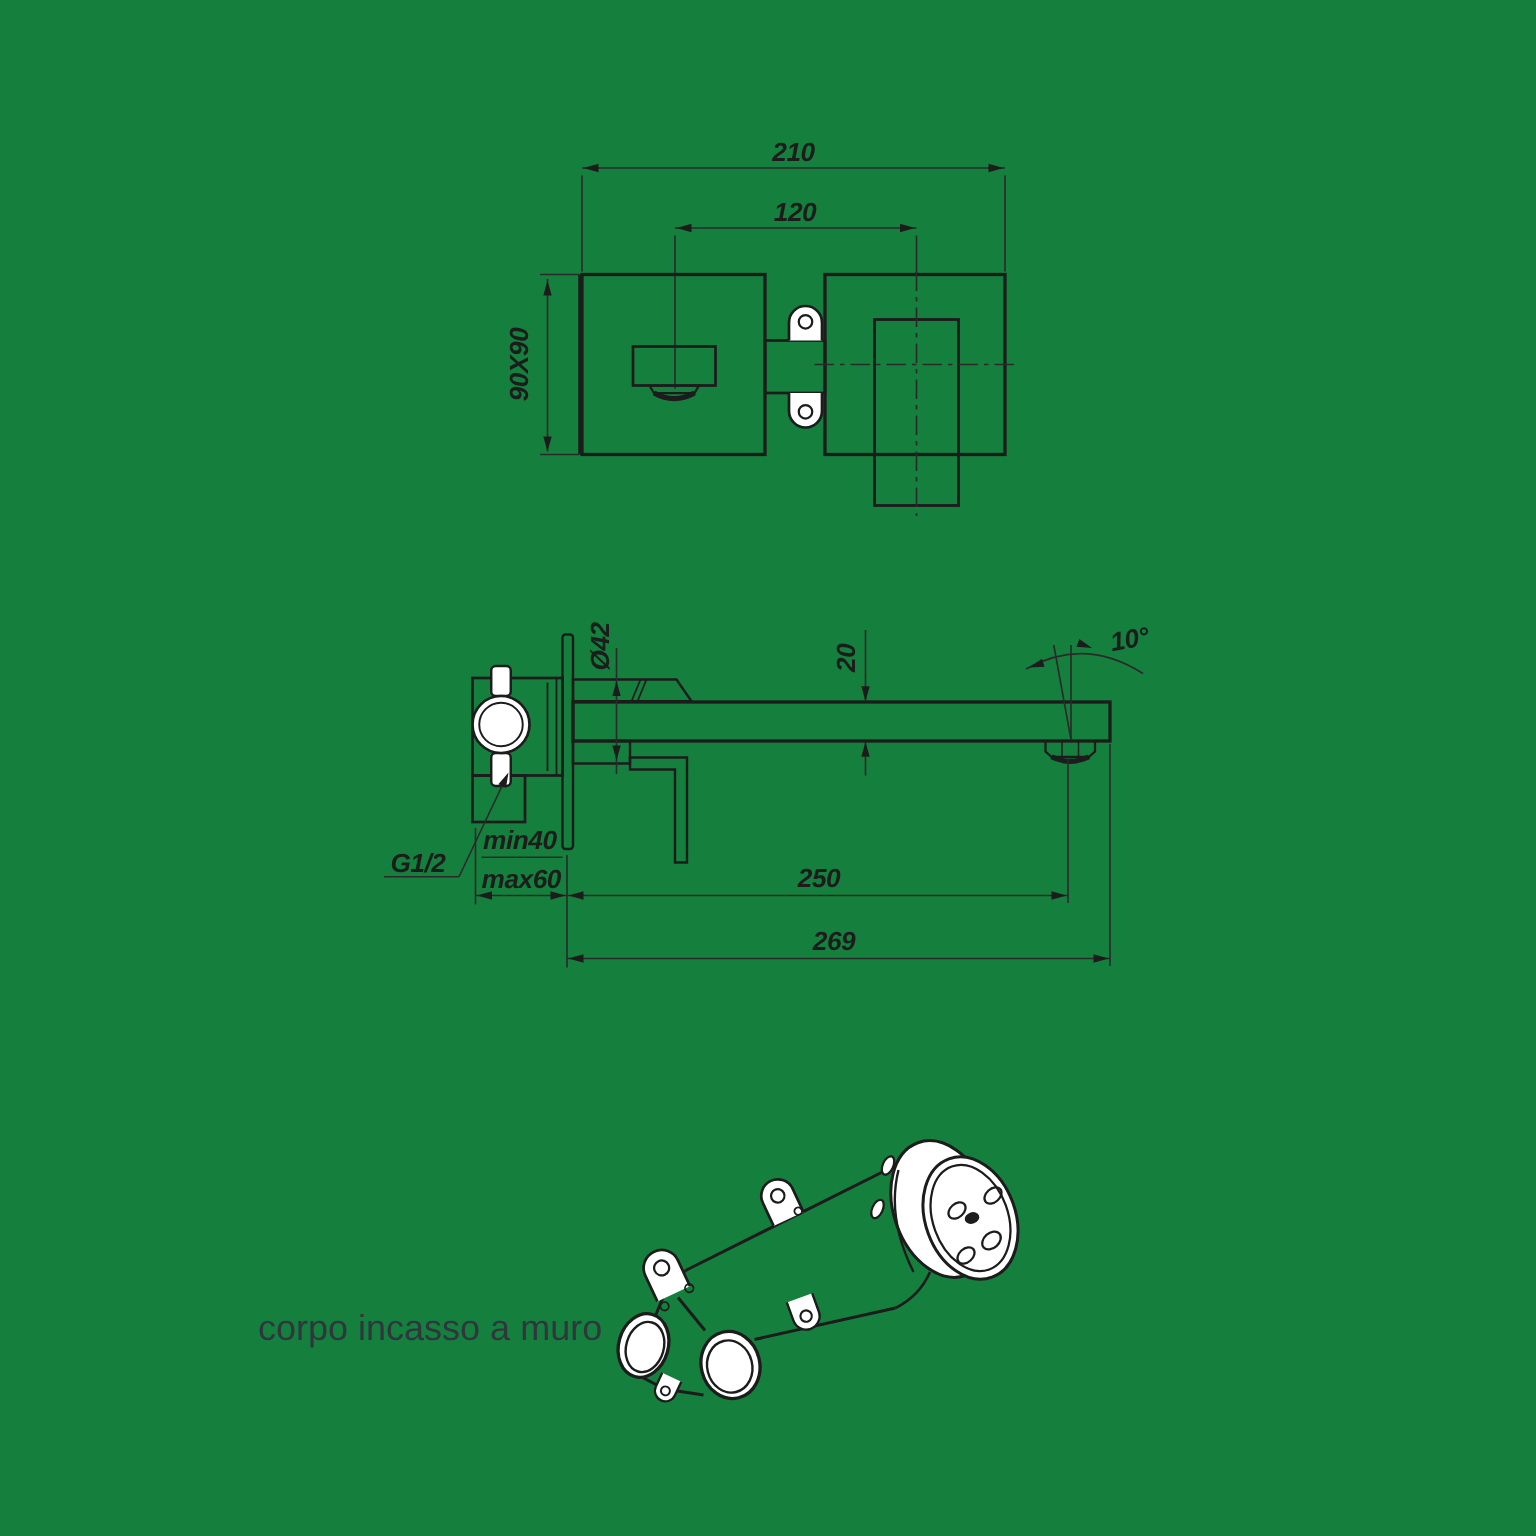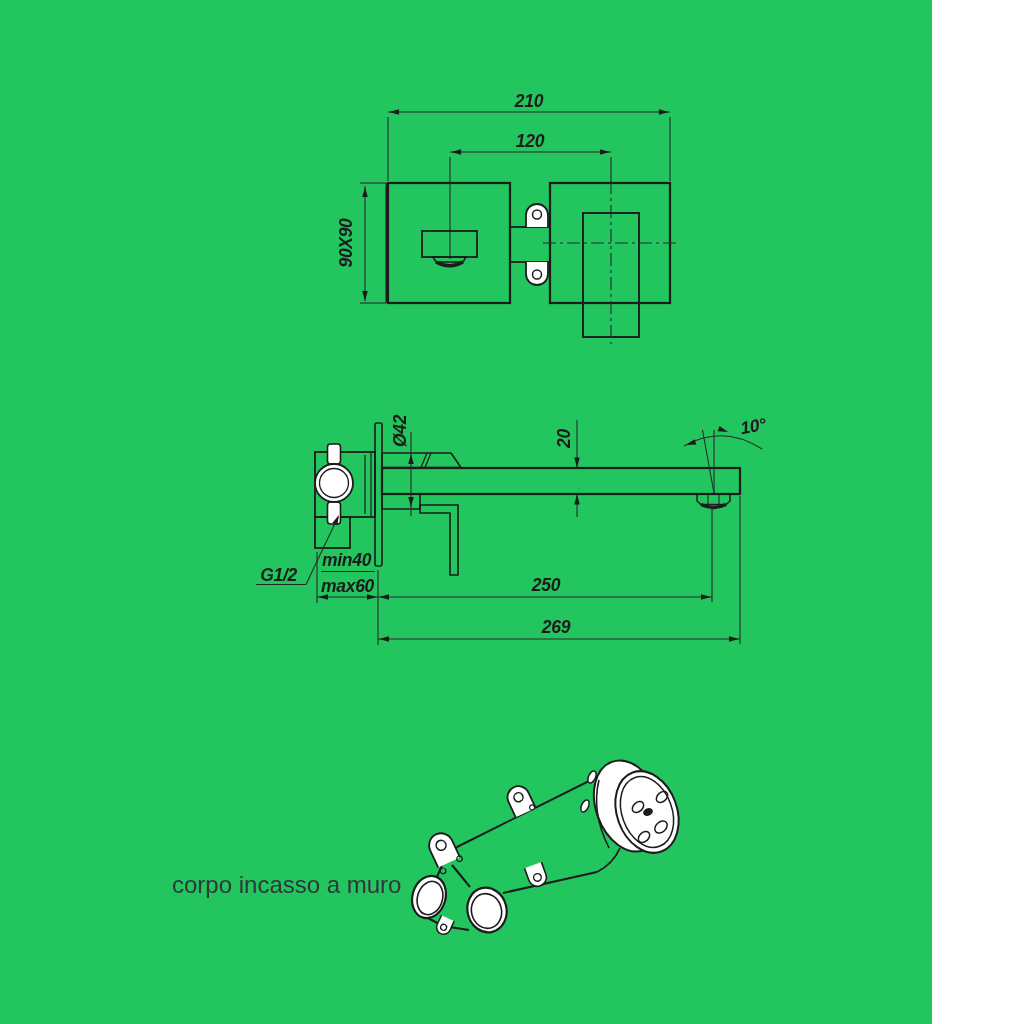--- a/index.html
+++ b/index.html
@@ -1,16 +1,16 @@
 <!DOCTYPE html>
 <html><head>
 <meta charset="utf-8">
 <style>
   html,body{margin:0;padding:0;background:#ffffff;}
-  .page{width:932px;height:1024px;background:#22c55e;position:relative;overflow:hidden;}
+  .page{width:1024px;height:1024px;background:#15803d;position:relative;overflow:hidden;}
   svg{display:block;}
   .dim-text{font-family:"Liberation Sans",sans-serif;font-style:italic;font-weight:bold;
             font-size:17.5px;fill:#1c1c1c;letter-spacing:-0.3px;}
   .caption-text{font-family:"Liberation Sans",sans-serif;font-weight:400;
             font-size:24px;fill:#31353d;letter-spacing:0px;}
   .ln{stroke:#1c1c1c;fill:none;}
   .thin{stroke:#2a2a2a;stroke-width:1.1;fill:none;}
   .arr{fill:#1c1c1c;stroke:none;}
   .wfill{fill:#ffffff;}
 </style>

